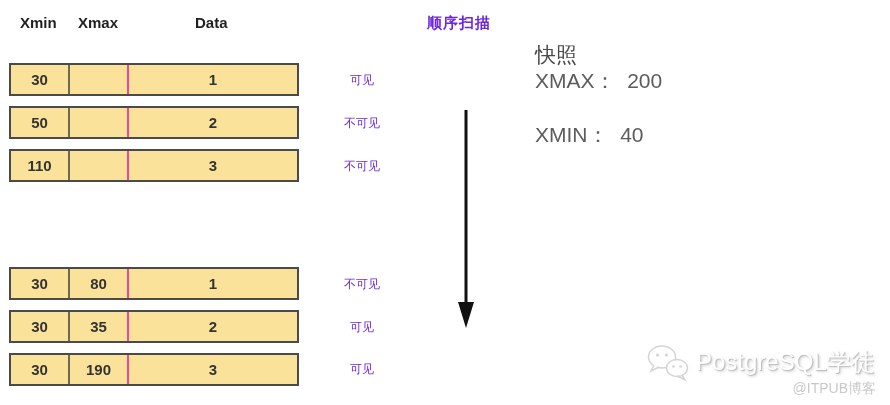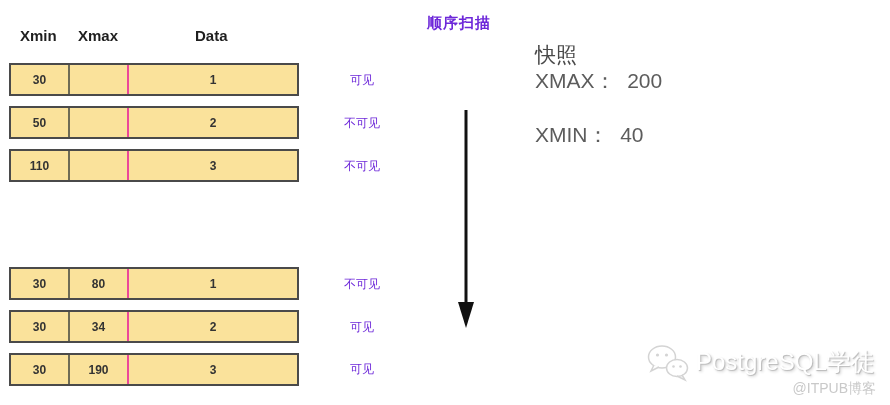--- a/index.html
+++ b/index.html
@@ -1,36 +1,36 @@
 <!DOCTYPE html>
 <html><head>
 <meta charset="utf-8">
 <style>
   html,body{margin:0;padding:0;background:#fff;}
   #canvas{
     position:relative;width:890px;height:405px;background:#ffffff;
     font-family:"Liberation Sans","DejaVu Sans",sans-serif;overflow:hidden;
   }
   
-  .col-header{position:absolute;top:14px;font-size:15px;font-weight:bold;color:#1f1f1f;margin-top:13px;}
+  .col-header{position:absolute;top:14px;font-size:15px;font-weight:bold;color:#1f1f1f;}
   #hdr-xmin{left:20px;}
   #hdr-xmax{left:78px;}
   #hdr-data{left:195px;}
 
   
   .tuple-group{position:absolute;left:9px;width:290px;}
   #group-1{top:63px;}
   #group-2{top:267px;}
   .tuple-row{
     display:flex;box-sizing:border-box;width:290px;height:33px;
     margin-bottom:10px;background:#FAE29B;border:2px solid #4a4a4a;
   }
   .cell{
     display:flex;align-items:center;justify-content:center;
-    font-size:12px;font-weight:bold;color:#333;box-sizing:border-box;
+    font-size:15px;font-weight:bold;color:#333;box-sizing:border-box;
   }
   .cell-xmin{width:59px;border-right:2px solid #6e6b55;}
   .cell-xmax{width:59px;border-right:2px solid #ec4899;}
   .cell-data{flex:1;}
 
   
   .vis-label{
     position:absolute;left:336px;width:52px;height:16px;
     text-align:center;font-size:12px;color:#6d28d9;line-height:16px;
   }
@@ -83,21 +83,21 @@
   </div>
 
   <div class="tuple-group" id="group-2">
     <div class="tuple-row">
       <div class="cell cell-xmin">30</div>
       <div class="cell cell-xmax">80</div>
       <div class="cell cell-data">1</div>
     </div>
     <div class="tuple-row">
       <div class="cell cell-xmin">30</div>
-      <div class="cell cell-xmax">34</div>
+      <div class="cell cell-xmax">35</div>
       <div class="cell cell-data">2</div>
     </div>
     <div class="tuple-row">
       <div class="cell cell-xmin">30</div>
       <div class="cell cell-xmax">190</div>
       <div class="cell cell-data">3</div>
     </div>
   </div>
 
   <div class="vis-label" style="top:72px;">可见</div>

